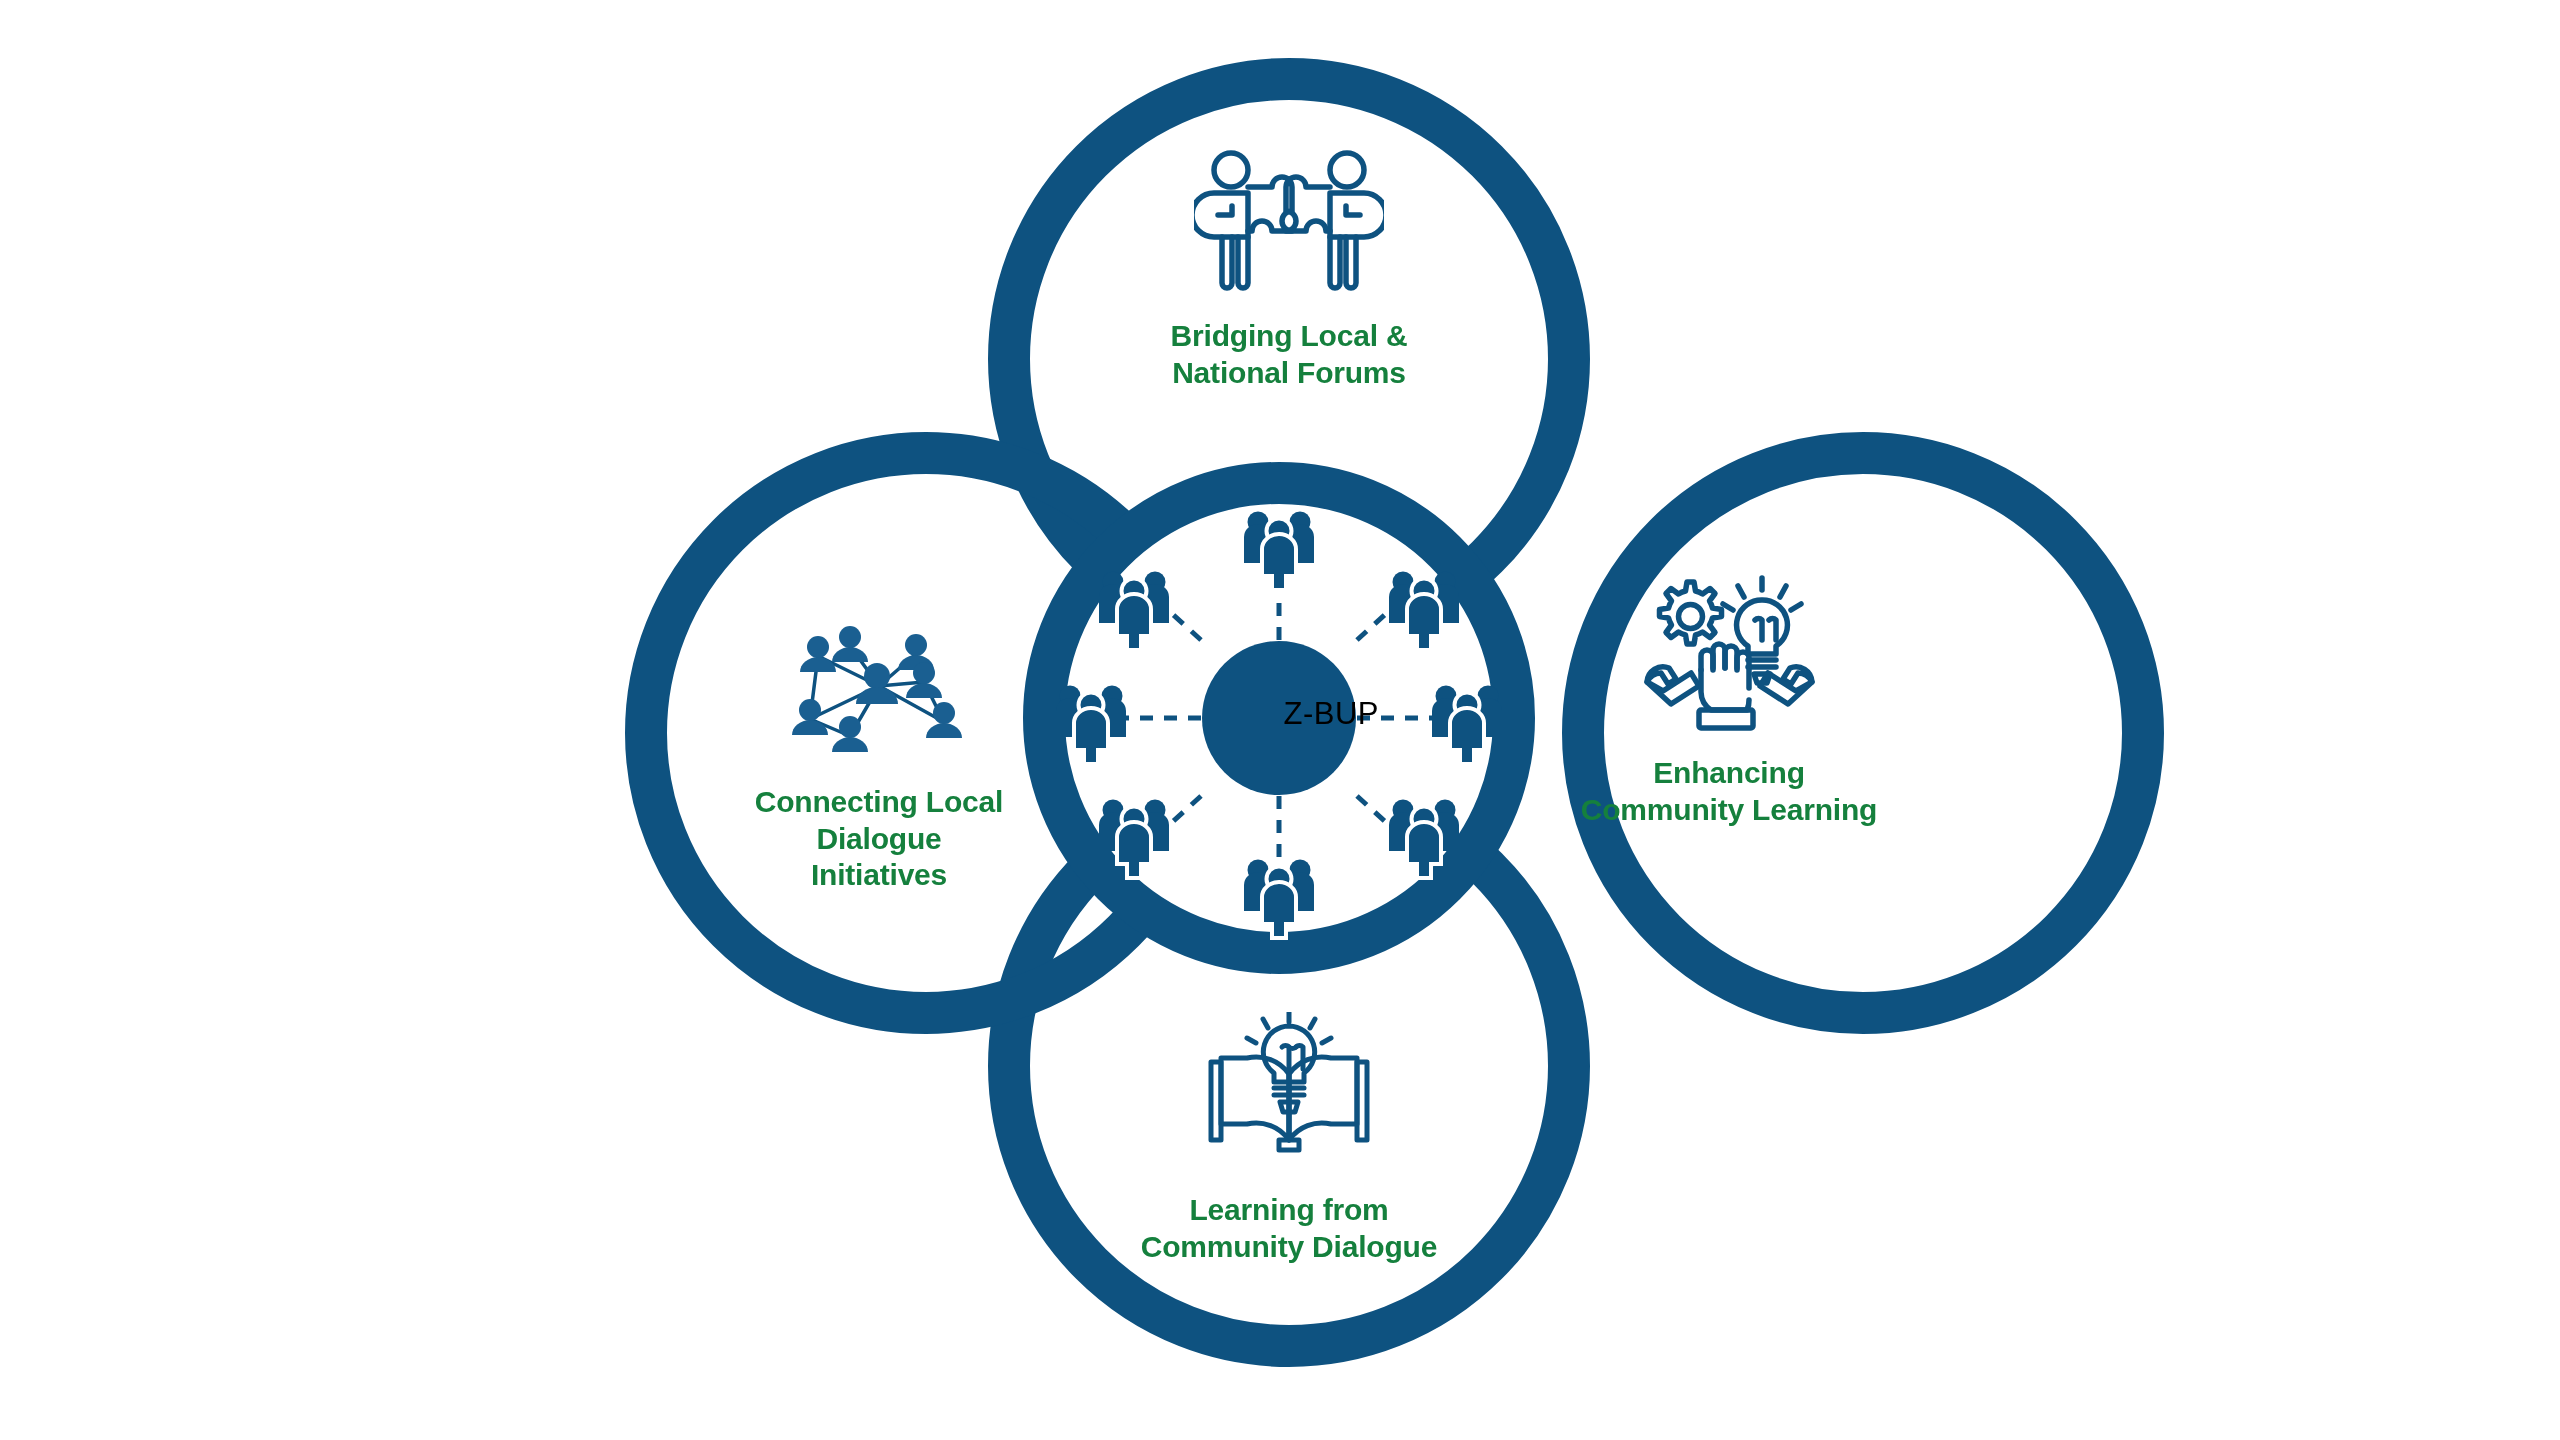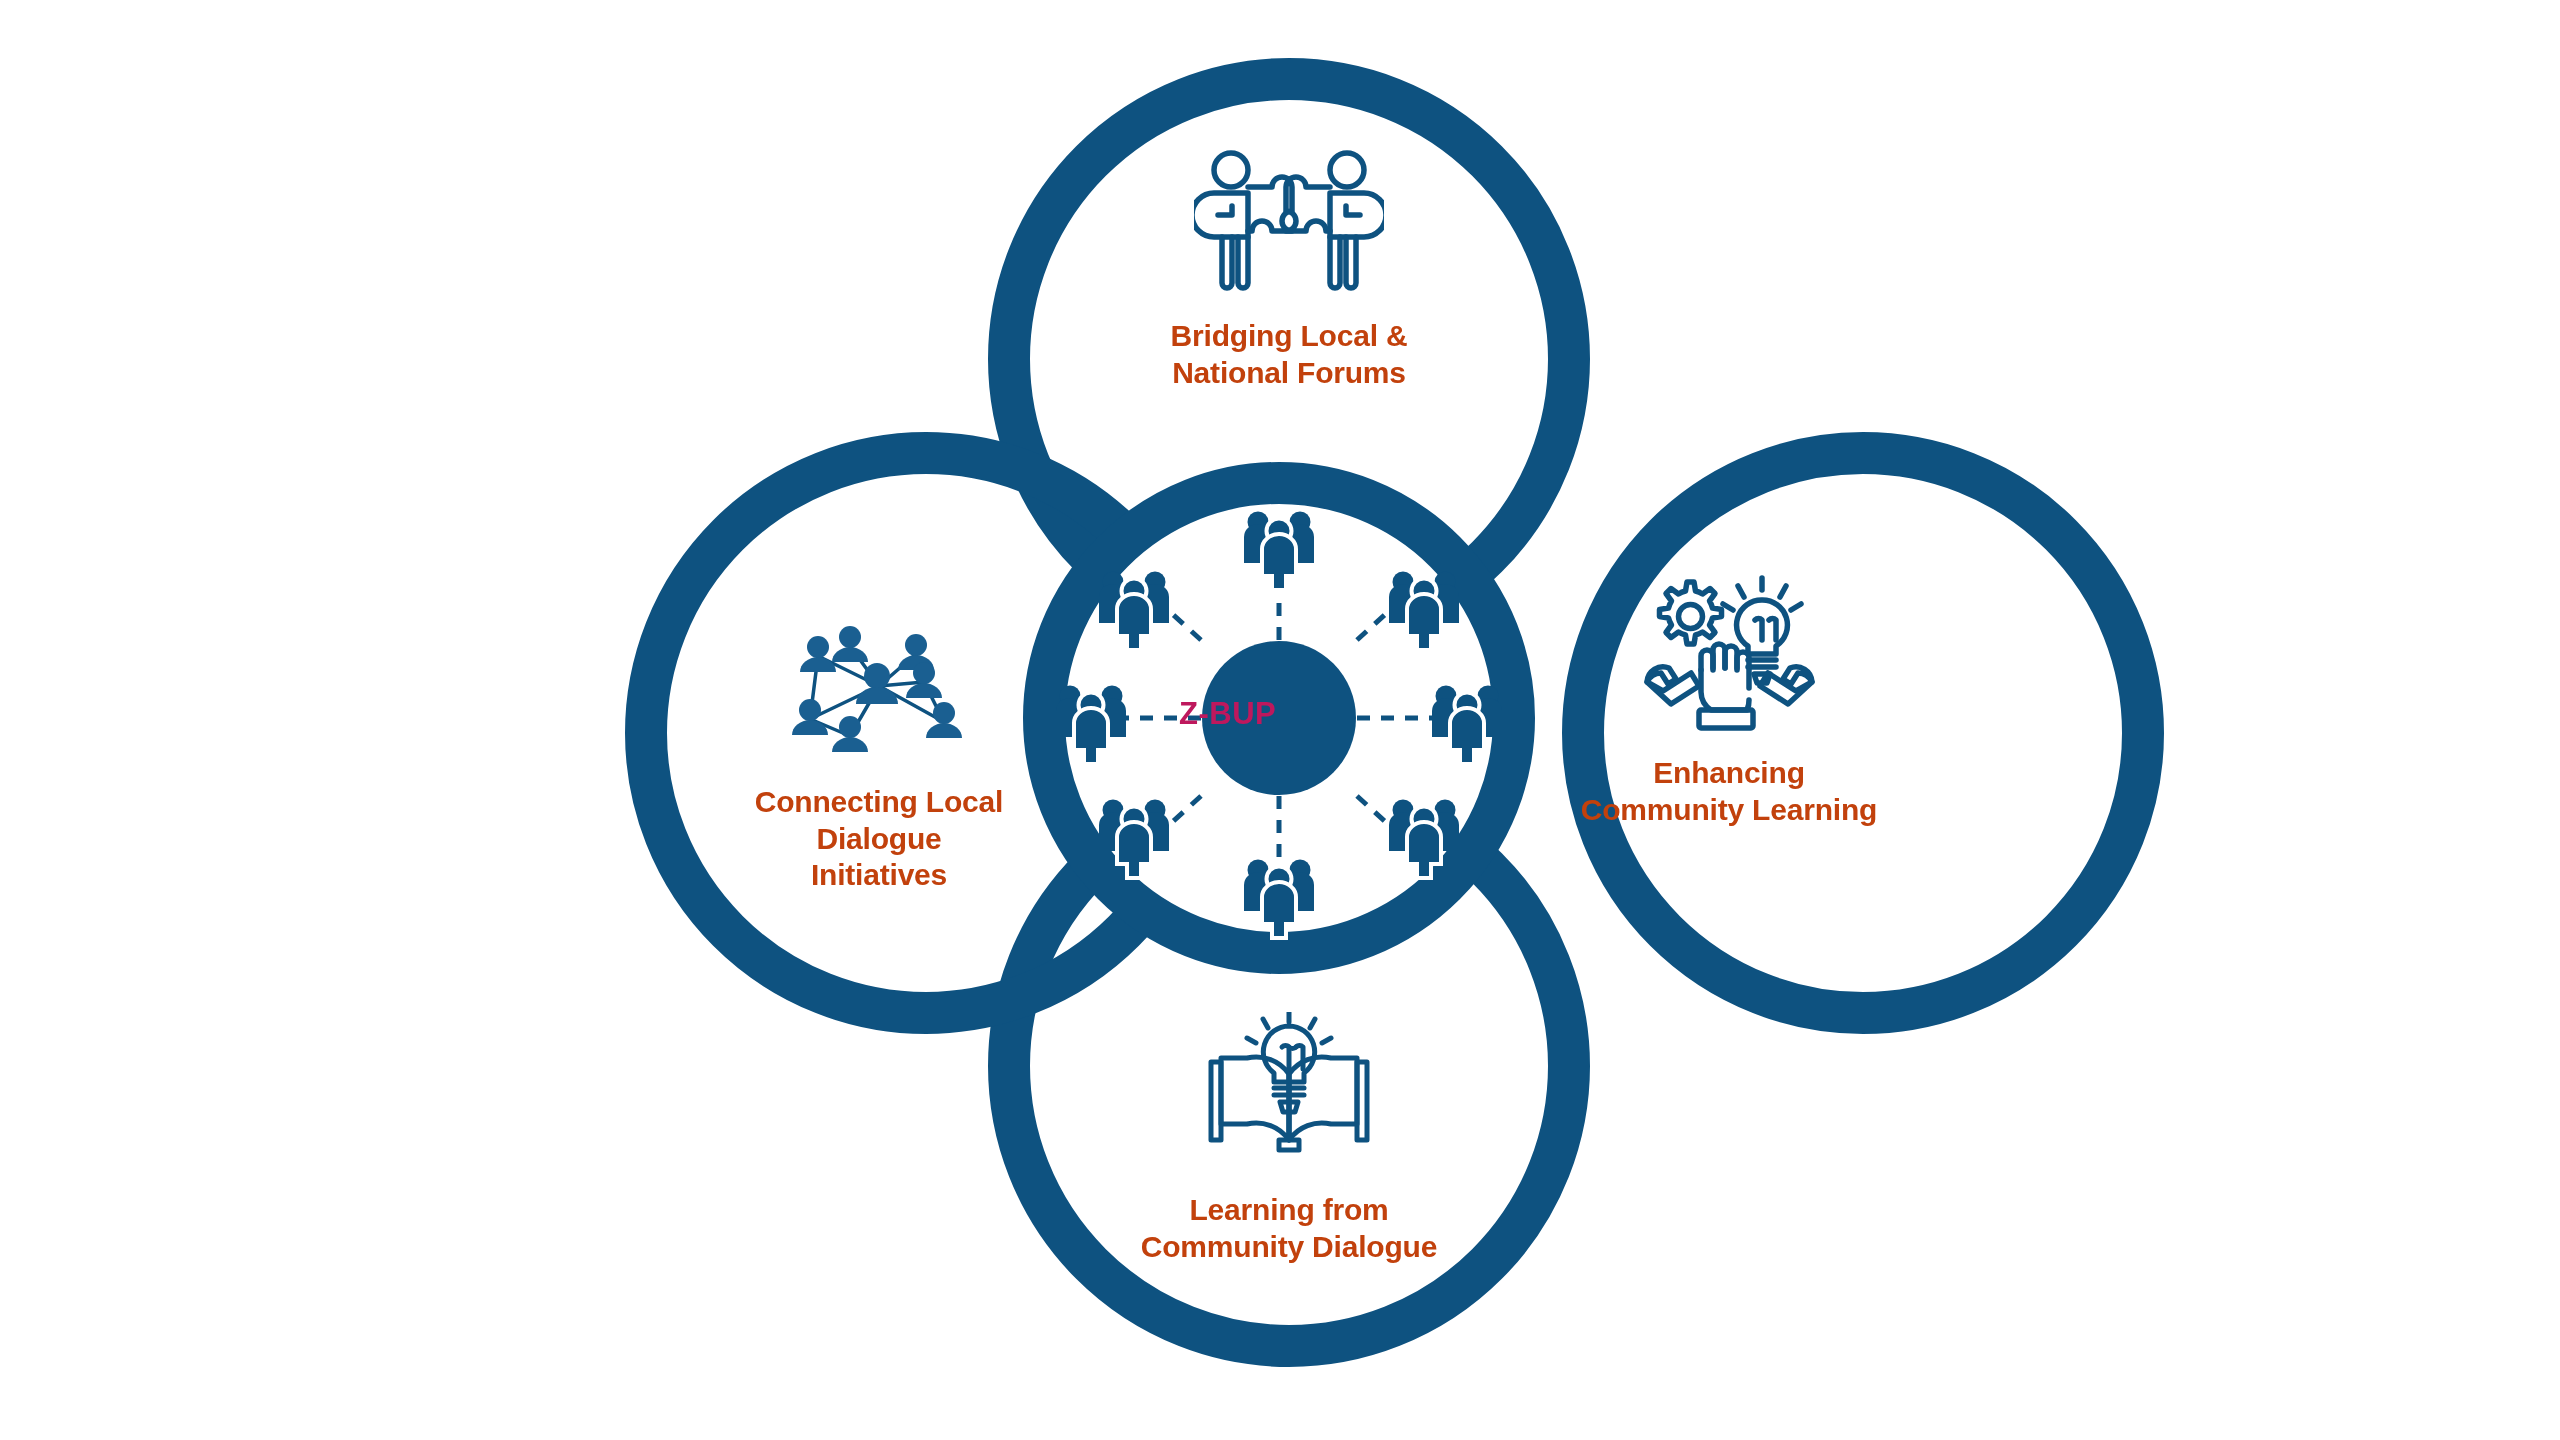--- a/index.html
+++ b/index.html
@@ -52,21 +52,21 @@
   }
   .petal-icon {
     display: block;
     margin: 0 auto 16px auto;
   }
   .petal-label {
     font-family: "Liberation Sans", sans-serif;
     font-weight: bold;
     font-size: 30px;
     line-height: 1.22;
-    color: #c2410c;
+    color: #15803d;
     letter-spacing: -0.2px;
     white-space: pre-line;
   }
   #petal-top    { left: 1079px; top: 148px; }
   #petal-right  { left: 1519px; top: 570px; }
   #petal-bottom { left: 1079px; top: 1012px; }
   #petal-left   { left: 669px;  top: 624px; }
 
   
   #hub-graphic {
@@ -75,26 +75,26 @@
     top: 482px;
     width: 472px;
     height: 472px;
     z-index: 6;
   }
   #hub-label {
     position: absolute;
     left: 1179px;
     top: 696px;
     width: 200px;
-    text-align: left;
+    text-align: right;
     font-family: "Liberation Sans", sans-serif;
-    font-weight: bold;
+    font-weight: normal;
     font-size: 31px;
     letter-spacing: 0.5px;
-    color: #be185d;
+    color: #000000;
     z-index: 8;
     pointer-events: none;
   }
 </style>
 </head>
 <body>
 
 <div id="stage">
 
   <div class="ring petal-ring" id="ring-top"></div>

